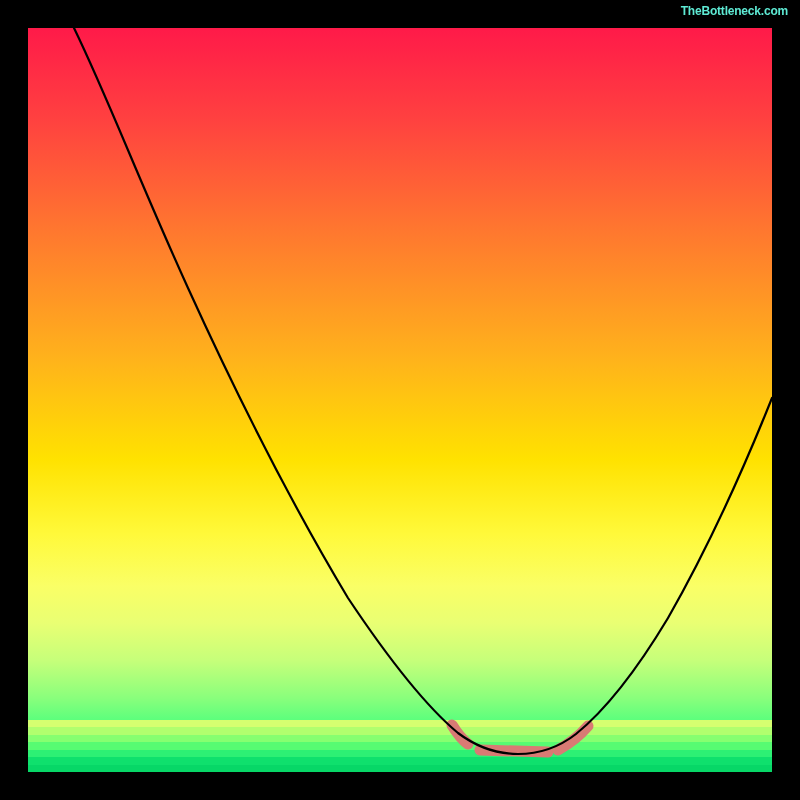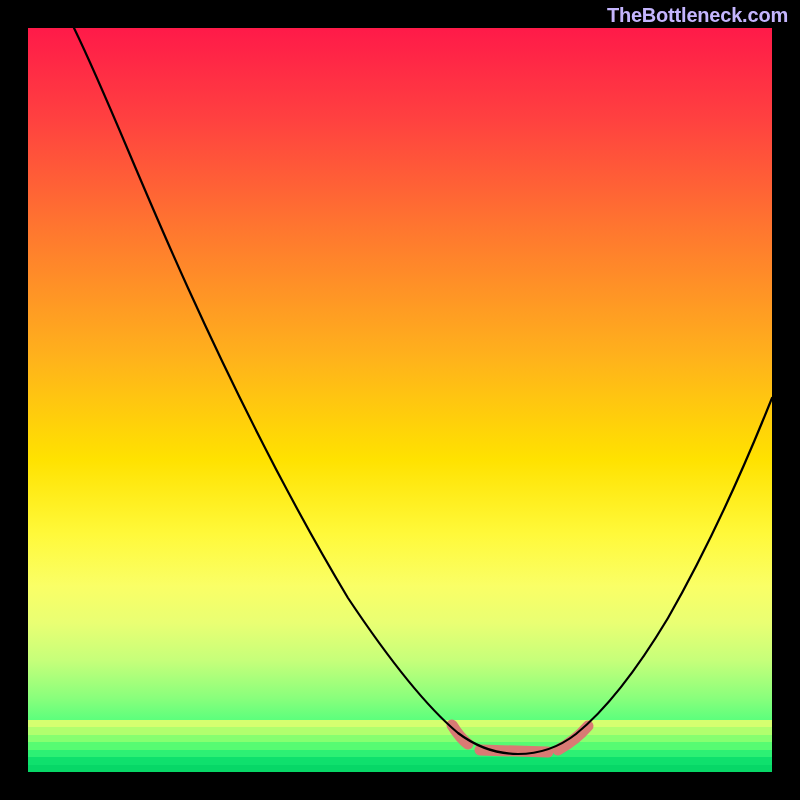--- a/index.html
+++ b/index.html
@@ -14,22 +14,22 @@
   .frame {
     position: relative;
     width: 800px;
     height: 800px;
     background: #000;
   }
   .watermark {
     position: absolute;
     top: 4px;
     right: 12px;
-    color: #c4b5fd;
-    font-size: 20px;
+    color: #5eead4;
+    font-size: 12px;
     font-weight: 600;
     letter-spacing: -0.2px;
     z-index: 5;
   }
   .plot-area {
     position: absolute;
     left: 28px;
     top: 28px;
     width: 744px;
     height: 744px;

